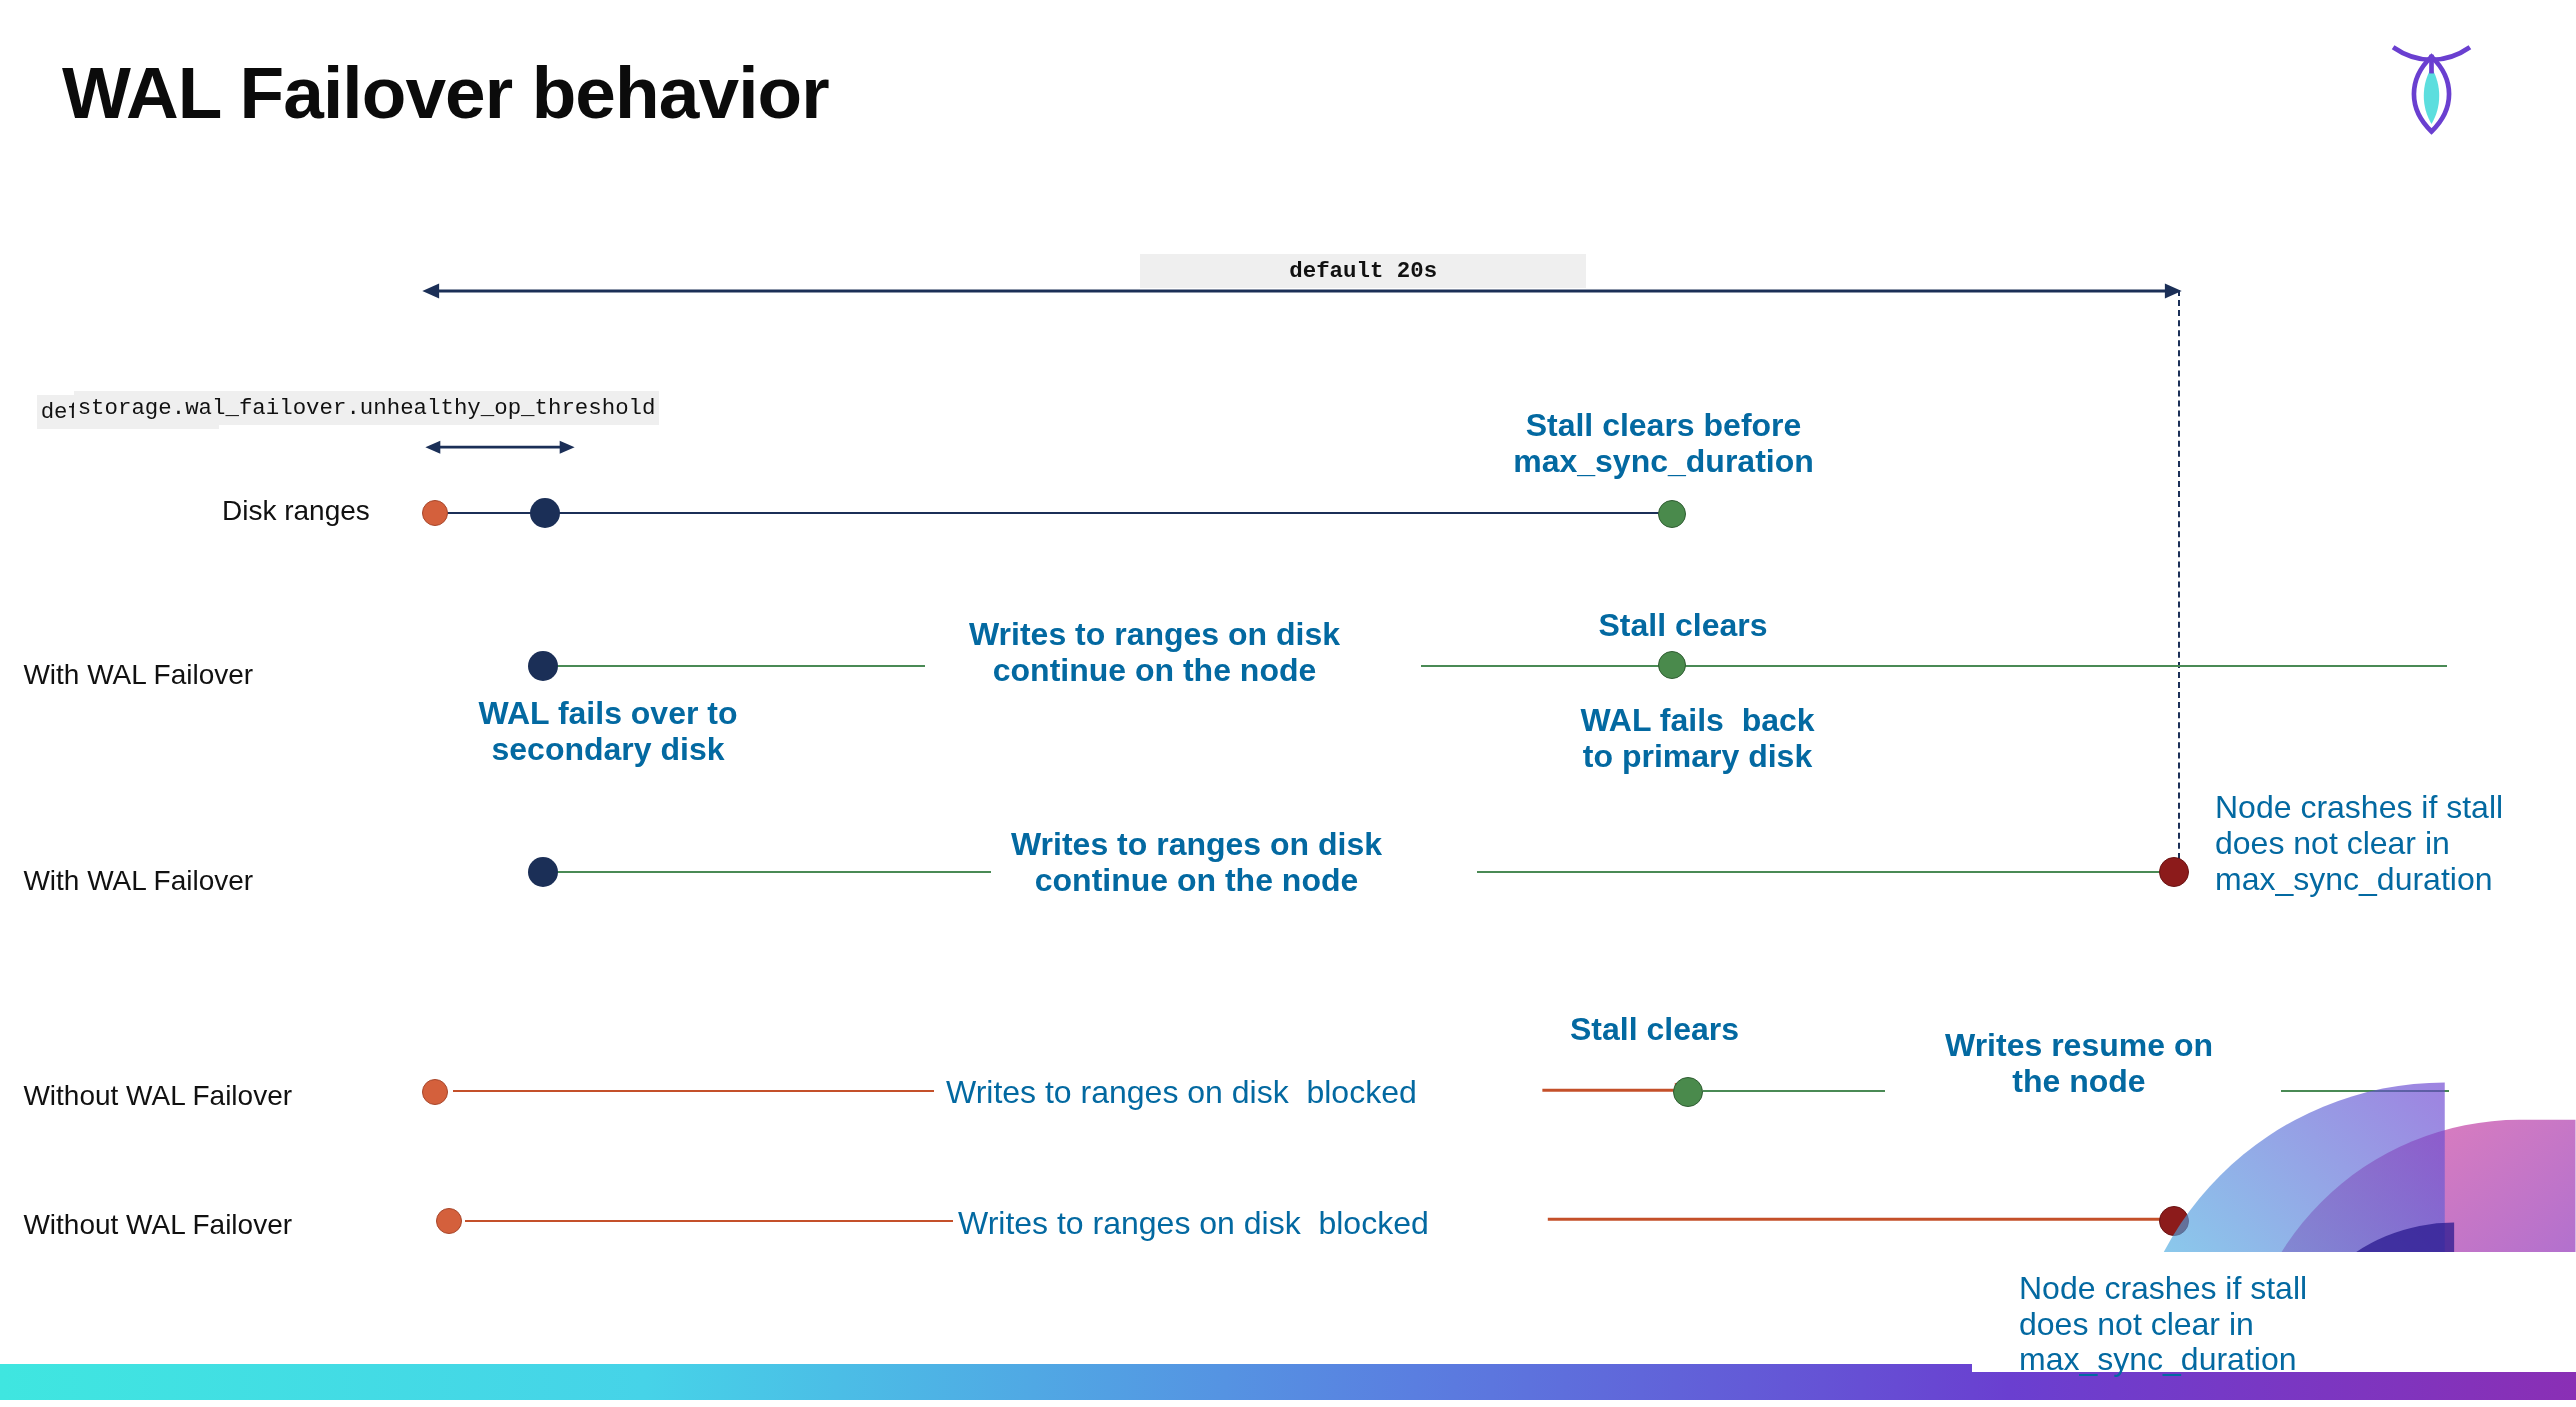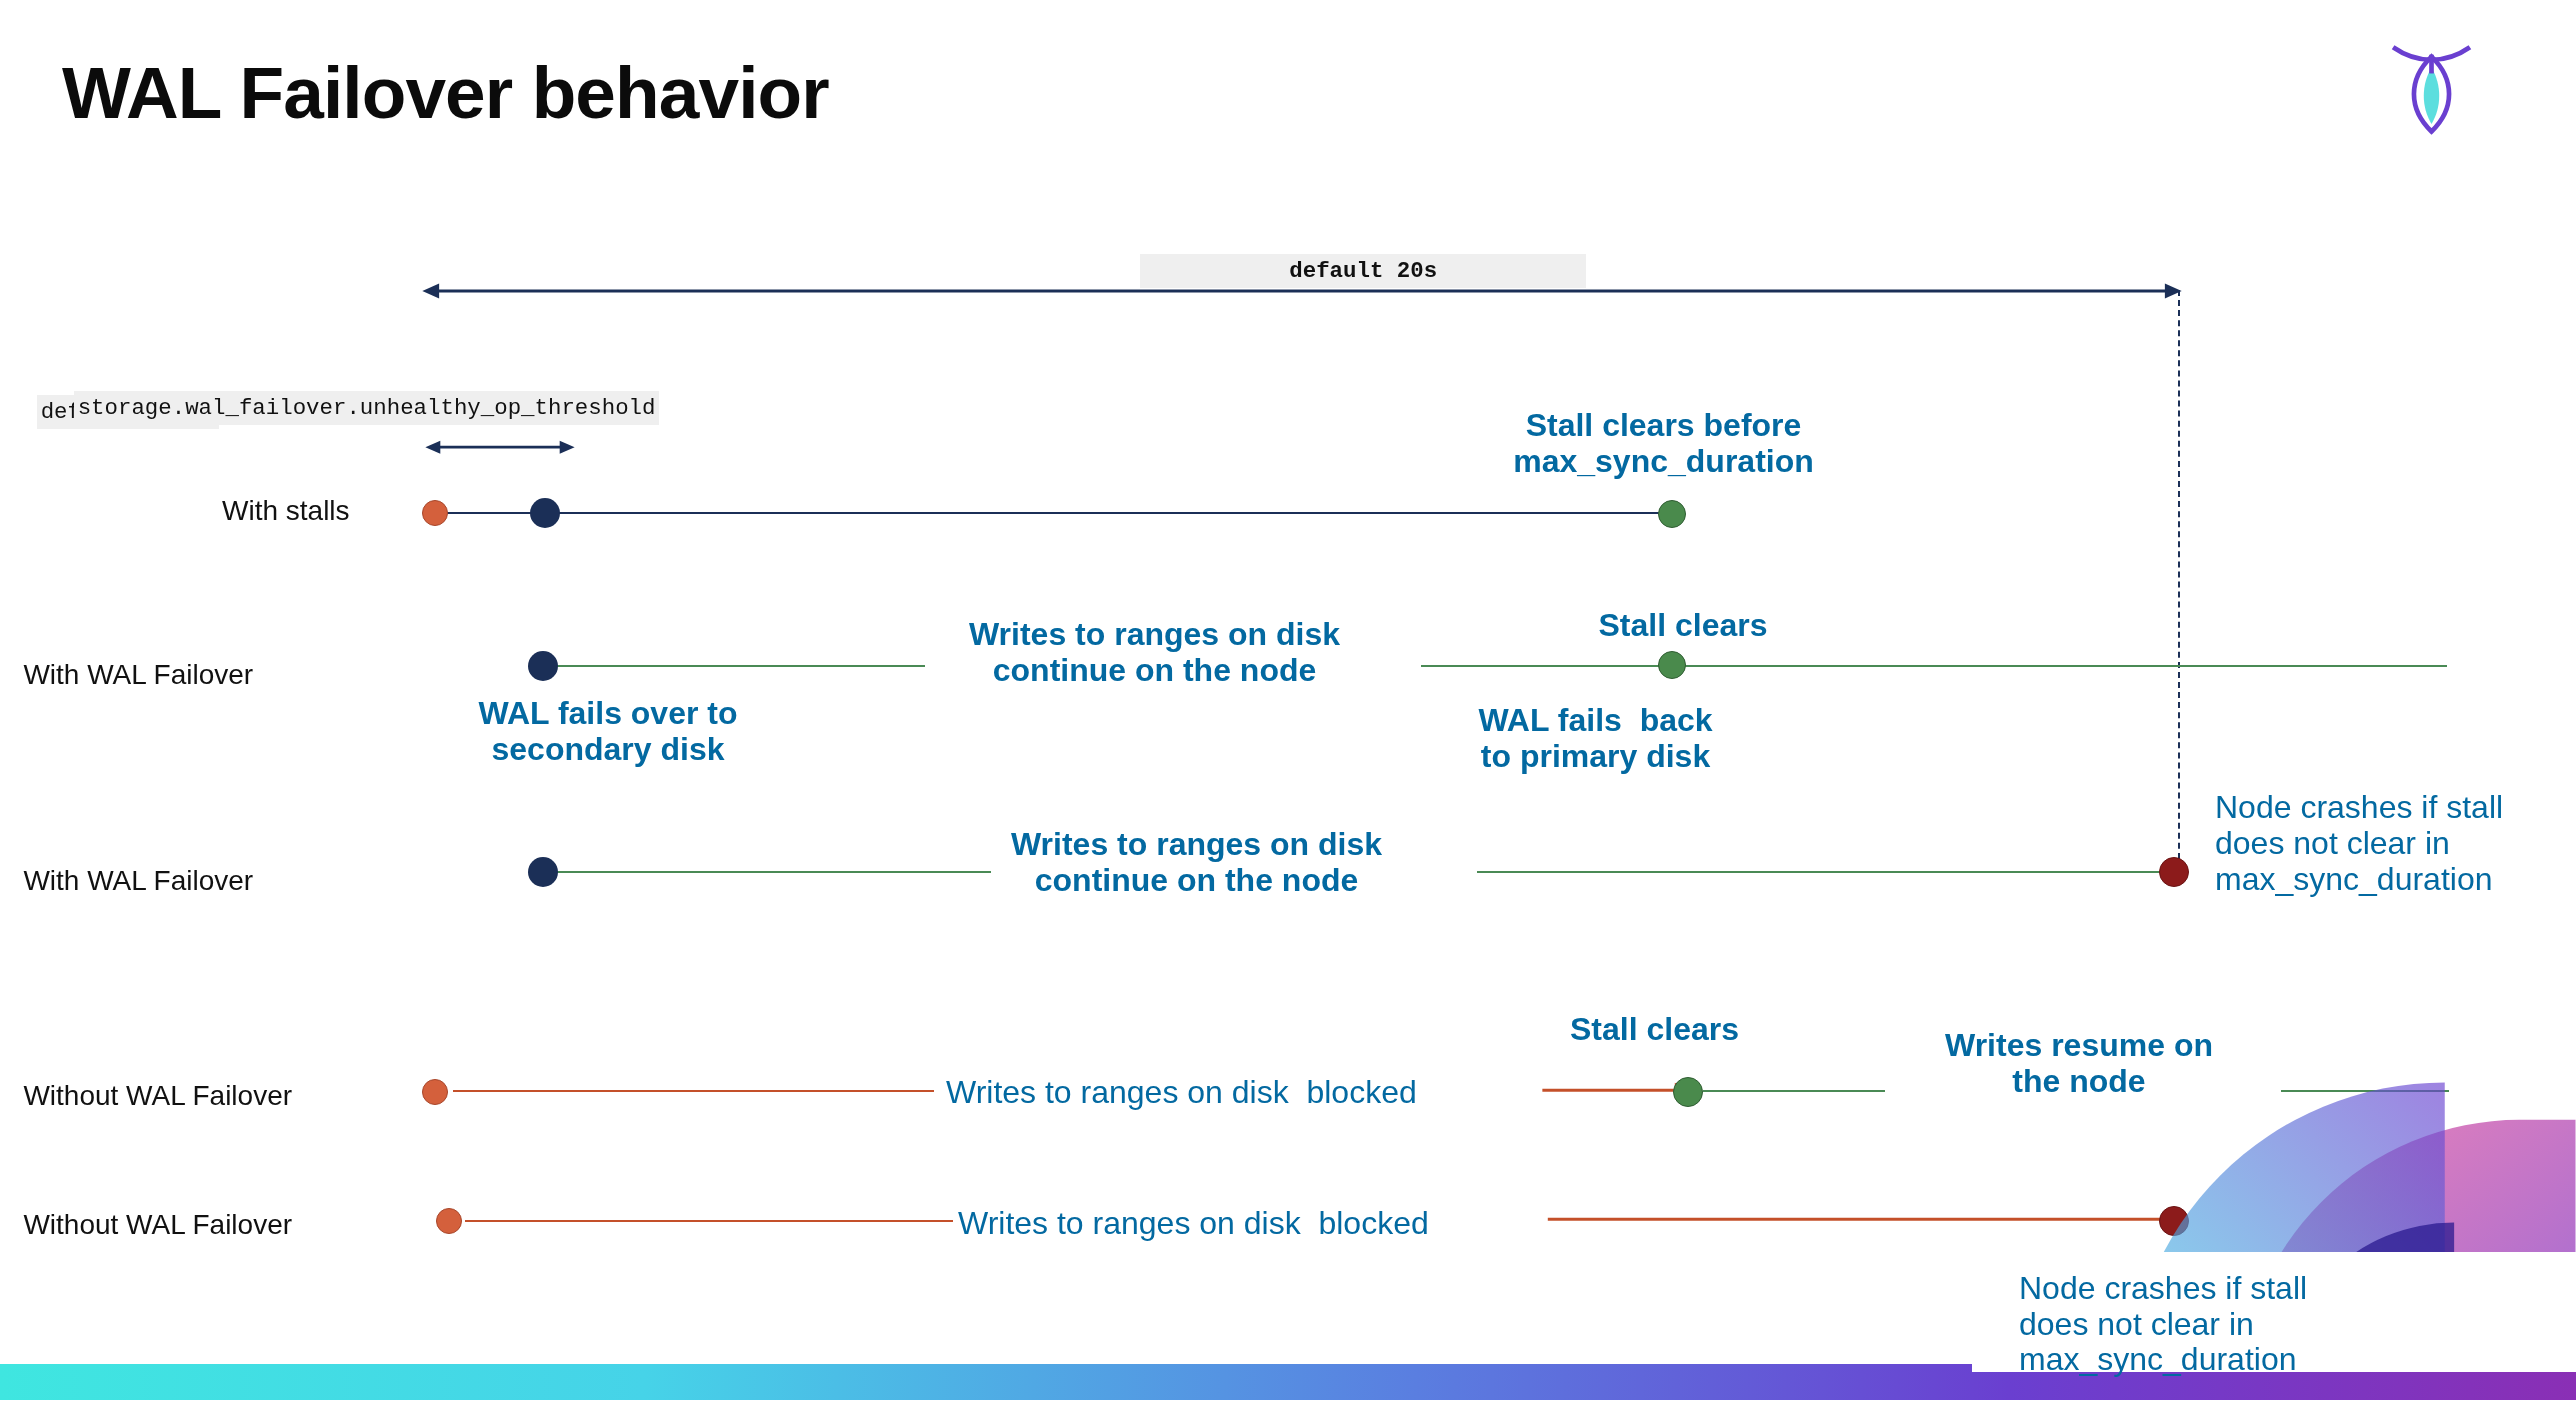--- a/index.html
+++ b/index.html
@@ -151,42 +151,42 @@
 
   <div class="code" style="left:37px; top:351px;margin-top:44px;">default 100ms</div>
   <div class="code" style="left:37px; top:391px;margin-left:37px;">storage.wal_failover.unhealthy_op_threshold</div>
 
   <svg class="arrow-svg" style="left:425px; top:436px; width:150px; height:22.4px;" viewBox="0 0 160 24" width="150" height="22.4">
     <line x1="10" y1="12" x2="150" y2="12" stroke="#1b2f57" stroke-width="3"></line>
     <polygon points="0,12 16,5 16,19" fill="#1b2f57"></polygon>
     <polygon points="160,12 144,5 144,19" fill="#1b2f57"></polygon>
   </svg>
 
-  <div class="row-label" style="left:222px; top:495px;">With stalls</div>
+  <div class="row-label" style="left:222px; top:495px;">Disk ranges</div>
 
   <div class="label center" style="left:1467px; top:408px; width:393px;">Stall clears before<br>max_sync_duration</div>
 
   <div class="hline navy" style="left:439px; top:512px; width:1234px;"></div>
   <div class="dot dot-orange" style="left:422px; top:500px; width:26px; height:26px;"></div>
   <div class="dot dot-navy" style="left:530px; top:498px; width:30px; height:30px;"></div>
   <div class="dot dot-green" style="left:1658px; top:500px; width:28px; height:28px;"></div>
 
   <div class="row-label" style="left:23.4px; top:659px;">With WAL Failover</div>
 
   <div class="label center" style="left:1580px; top:608px; width:206px;">Stall clears</div>
 
   <div class="hline green" style="left:542px; top:665px; width:383px;"></div>
   <div class="label center" style="left:935px; top:617px; width:439px;">Writes to ranges on disk<br>continue on the node</div>
   <div class="hline green" style="left:1421px; top:665px; width:1026px;"></div>
 
   <div class="dot dot-navy" style="left:528px; top:651px; width:30px; height:30px;"></div>
   <div class="dot dot-green" style="left:1658px; top:651px; width:28px; height:28px;"></div>
 
   <div class="label center" style="left:449px; top:696px; width:318px;">WAL fails over to<br>secondary disk</div>
-  <div class="label center" style="left:1432px; top:703px; width:327px;text-align:center;">WAL fails  back<br>to primary disk</div>
+  <div class="label center" style="left:1534px; top:703px; width:327px;text-align:center;">WAL fails  back<br>to primary disk</div>
 
   <div class="row-label" style="left:23.4px; top:865px;">With WAL Failover</div>
 
   <div class="hline green" style="left:542px; top:871px; width:449px;"></div>
   <div class="label center" style="left:991px; top:827px; width:411px;">Writes to ranges on disk<br>continue on the node</div>
   <div class="hline green" style="left:1477px; top:871px; width:696px;"></div>
 
   <div class="dot dot-navy" style="left:528px; top:857px; width:30px; height:30px;"></div>
   <div class="dot dot-darkred" style="left:2159px; top:857px; width:30px; height:30px;"></div>
 

